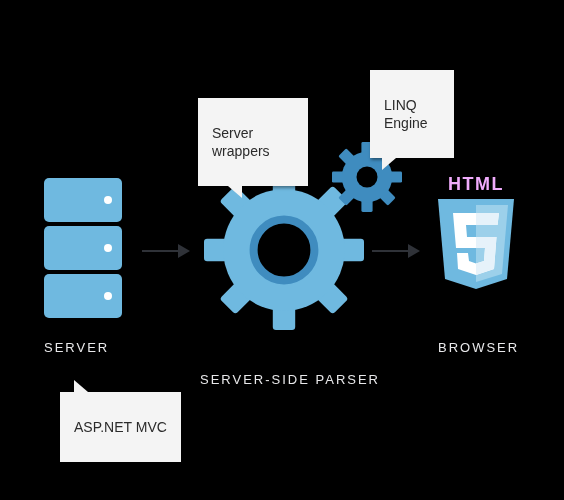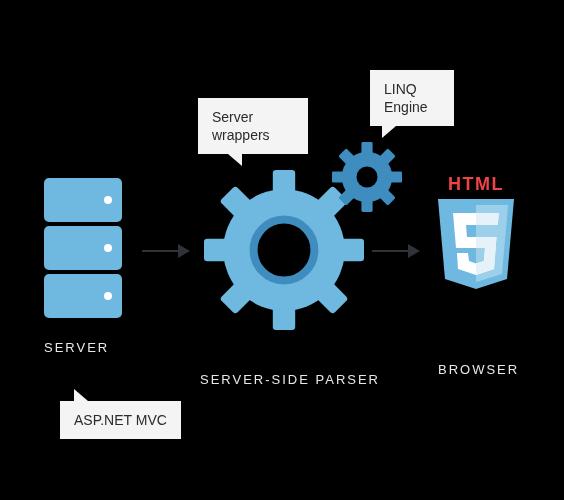--- a/index.html
+++ b/index.html
@@ -20,21 +20,21 @@
     font-size: 13px;
     letter-spacing: 2px;
     font-weight: 400;
   }
   .callout {
     position: absolute;
     background: #f4f4f4;
     color: #2b2b2b;
     font-size: 14px;
     line-height: 1.3;
-    padding: 10px 14px;
+    padding: 26px 14px;
     box-shadow: 1px 2px 3px rgba(0,0,0,0.4);
   }
   .callout .tail {
     position: absolute;
     width: 0; height: 0;
   }
   .callout.aspnet .tail {
     top: -12px; left: 14px;
     border-left: 0 solid transparent;
     border-right: 14px solid transparent;
@@ -94,21 +94,21 @@
   .html5 {
     position: absolute;
     left: 432px; top: 174px;
     width: 88px;
     text-align: center;
   }
   .html5 .word {
     font-family: Arial, sans-serif;
     font-weight: 700;
     font-size: 18px;
-    color: #ef4444;
+    color: #f0abfc;
     letter-spacing: 1.5px;
     margin-bottom: 4px;
   }
 </style>
 </head>
 <body>
 
 <div class="stage">
 
   <div class="server">
@@ -172,23 +172,23 @@
       <g fill="#ffffff">
         <polygon points="18,14 64,14 62.5,26 31,26 32,38 61.5,38 59,70 41,76 23,70 22,54 33,54 34,62 41,64.5 49,62 50,49 21,49"></polygon>
       </g>
 
       <g fill="#e6f2fa">
         <polygon points="41,14 64,14 62.5,26 41,26"></polygon>
         <polygon points="41,38 61.5,38 59,70 41,76 41,64.5 49,62 50,49 41,49"></polygon>
       </g>
     </svg>
   </div>
-  <div class="node-label" style="left:438px; top:340px;margin-top:22px;">BROWSER</div>
-
-  <div class="callout aspnet" style="left:60px; top:401px;">
+  <div class="node-label" style="left:438px; top:340px;">BROWSER</div>
+
+  <div class="callout aspnet" style="left:60px; top:392px;">
     <span>ASP.NET MVC</span>
     <div class="tail"></div>
   </div>
 
   <div class="callout wrappers" style="left:198px; top:98px; width:110px;">
     <span>Server</span><br>
     <span>wrappers</span>
     <div class="tail"></div>
   </div>
 

